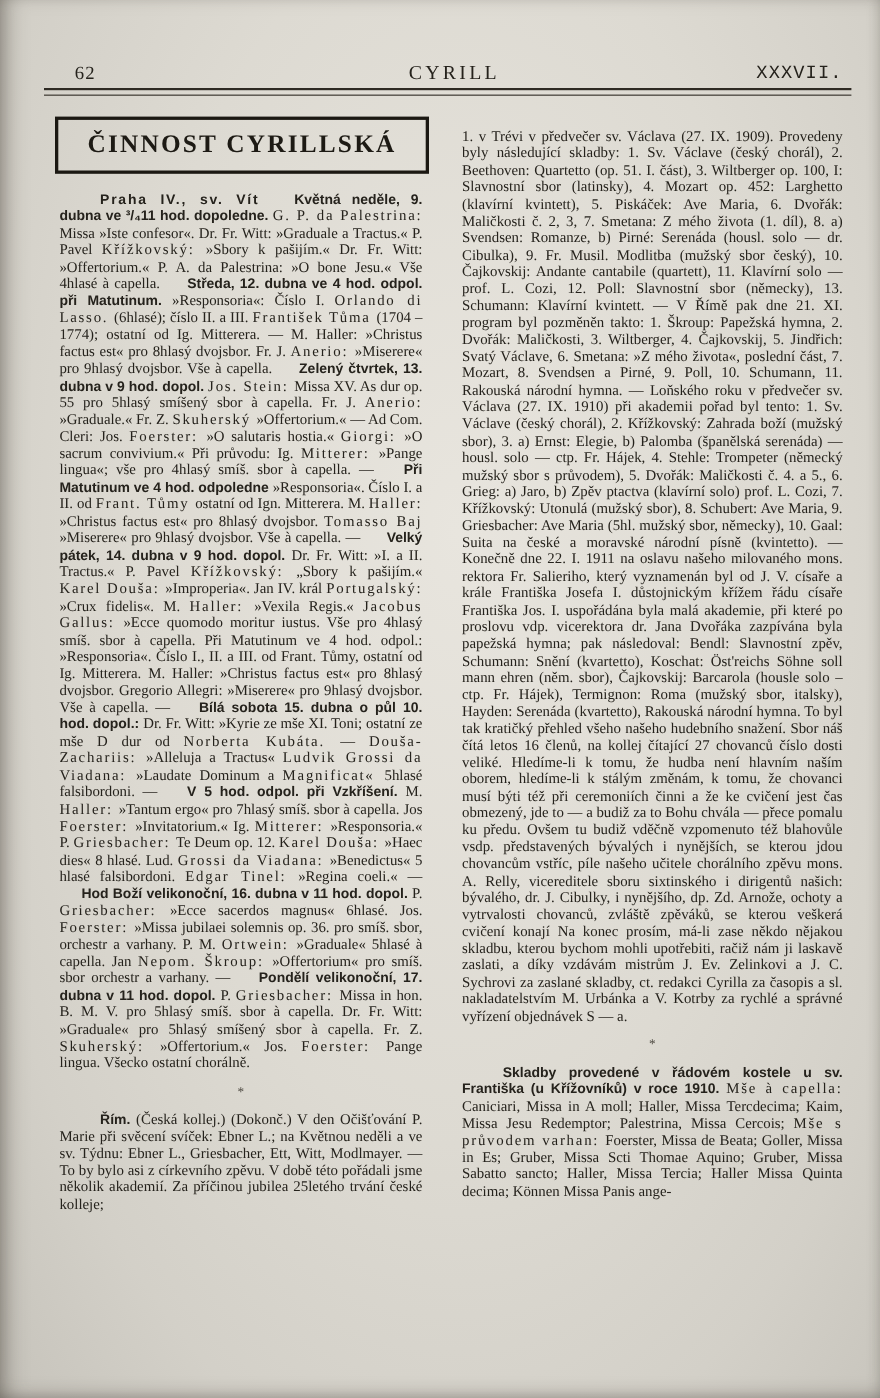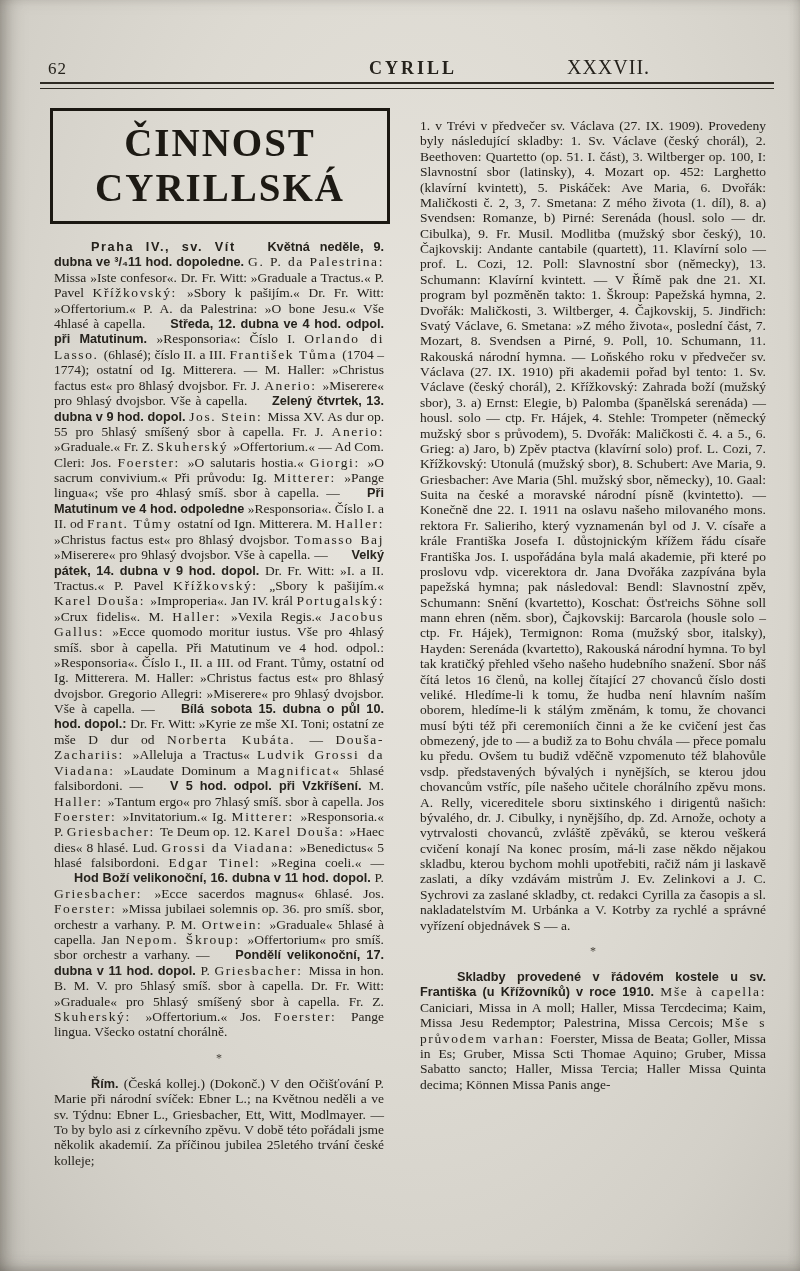--- a/index.html
+++ b/index.html
@@ -11,37 +11,37 @@
   }
   .page{
     position:relative;width:800px;height:1271px;overflow:hidden;
     background:radial-gradient(ellipse at 52% 38%, #e8e5de 0%, #ddDAd2 50%, #d3d0c8 78%, #c6c3bb 100%);
     box-shadow:inset 14px 0 22px -12px rgba(60,55,45,.55), inset -6px 0 14px -8px rgba(60,55,45,.3), inset 0 -10px 18px -10px rgba(60,55,45,.35);
   }
   .header{
     display:grid;grid-template-columns:1fr auto 1fr;align-items:end;
     padding:56px 34px 0 48px;
   }
-  .page-num{font-size:17px;letter-spacing:1px;}
-  .journal{font-size:18px;font-weight:bold;letter-spacing:3px;text-align:center;transform:translateX(6px);}
-  .volume{font-size:20px;letter-spacing:1px;text-align:center;}
+  .page-num{font-size:17px;letter-spacing:1px;margin-left:20px;}
+  .journal{font-size:18px;font-weight:normal;letter-spacing:3px;text-align:center;transform:translateX(6px);}
+  .volume{font-size:17px;letter-spacing:1px;text-align:right;font-family:Liberation Mono, monospace;}
   .rule{
     height:4px;margin:3px 26px 0 40px;
     border-top:2px solid #2e2a23;border-bottom:1px solid #2e2a23;
   }
   .columns{
     display:grid;grid-template-columns:354px 370px;column-gap:12px;
     padding:17px 24px 0 42px;
   }
   .title-box{
     border:3px solid #1b1812;
     margin:2px 6px 15px 8px;
     padding:9px 2px 11px;
     text-align:center;
-    font-size:39px;font-weight:bold;letter-spacing:2px;
+    font-size:23px;font-weight:bold;letter-spacing:2px;
     color:#1d1a14;
   }
   .para{
     margin:12px;text-align:justify;
     font-size:13.5px;line-height:1.14;
     -webkit-hyphens:auto;hyphens:auto;
   }
   .para.indent{text-indent:17px;}
   .b{font-weight:bold;font-family:"Liberation Sans",sans-serif;font-size:.94em;padding-left:20px;}
   .sp{letter-spacing:1.6px;}
@@ -60,21 +60,21 @@
   <div class="rule"></div>
 
   <div class="columns">
     <div class="col">
       <div class="title-box">
         <span>ČINNOST CYRILLSKÁ</span>
       </div>
       <div>
           <p class="para indent"><span class="b sp">Praha IV., sv. Vít </span><span class="b">Květná neděle, 9. dubna ve ³/₄11 hod. dopoledne. </span><span class="sp">G. P. da Palestrina: </span><span>Missa »Iste confesor«. Dr. Fr. Witt: »Graduale a Tractus.« P. Pavel </span><span class="sp">Křížkovský: </span><span>»Sbory k pašijím.« Dr. Fr. Witt: »Offertorium.« P. A. da Palestrina: »O bone Jesu.« Vše 4hlasé à capella. </span><span class="b">Středa, 12. dubna ve 4 hod. odpol. při Matutinum. </span><span>»Responsoria«: Číslo I. </span><span class="sp">Orlando di Lasso. </span><span>(6hlasé); číslo II. a III. </span><span class="sp">František Tůma </span><span>(1704 – 1774); ostatní od Ig. Mitterera. — M. Haller: »Christus factus est« pro 8hlasý dvojsbor. Fr. J. </span><span class="sp">Anerio: </span><span>»Miserere« pro 9hlasý dvojsbor. Vše à capella. </span><span class="b">Zelený čtvrtek, 13. dubna v 9 hod. dopol. </span><span class="sp">Jos. Stein: </span><span>Missa XV. As dur op. 55 pro 5hlasý smíšený sbor à capella. Fr. J. </span><span class="sp">Anerio: </span><span>»Graduale.« Fr. Z. </span><span class="sp">Skuherský </span><span>»Offertorium.« — Ad Com. Cleri: Jos. </span><span class="sp">Foerster: </span><span>»O salutaris hostia.« </span><span class="sp">Giorgi: </span><span>»O sacrum convivium.« Při průvodu: Ig. </span><span class="sp">Mitterer: </span><span>»Pange lingua«; vše pro 4hlasý smíš. sbor à capella. — </span><span class="b">Při Matutinum ve 4 hod. odpoledne </span><span>»Responsoria«. Číslo I. a II. od </span><span class="sp">Frant. Tůmy </span><span>ostatní od Ign. Mitterera. M. </span><span class="sp">Haller: </span><span>»Christus factus est« pro 8hlasý dvojsbor. </span><span class="sp">Tomasso Baj </span><span>»Miserere« pro 9hlasý dvojsbor. Vše à capella. — </span><span class="b">Velký pátek, 14. dubna v 9 hod. dopol. </span><span>Dr. Fr. Witt: »I. a II. Tractus.« P. Pavel </span><span class="sp">Křížkovský: </span><span>„Sbory k pašijím.« </span><span class="sp">Karel Douša: </span><span>»Improperia«. Jan IV. král </span><span class="sp">Portugalský: </span><span>»Crux fidelis«. M. </span><span class="sp">Haller: </span><span>»Vexila Regis.« </span><span class="sp">Jacobus Gallus: </span><span>»Ecce quomodo moritur iustus. Vše pro 4hlasý smíš. sbor à capella. Při Matutinum ve 4 hod. odpol.: »Responsoria«. Číslo I., II. a III. od Frant. Tůmy, ostatní od Ig. Mitterera. M. Haller: »Christus factus est« pro 8hlasý dvojsbor. Gregorio Allegri: »Miserere« pro 9hlasý dvojsbor. Vše à capella. — </span><span class="b">Bílá sobota 15. dubna o půl 10. hod. dopol.: </span><span>Dr. Fr. Witt: »Kyrie ze mše XI. Toni; ostatní ze mše D dur od </span><span class="sp">Norberta Kubáta. </span><span>— </span><span class="sp">Douša-Zachariis: </span><span>»Alleluja a Tractus« </span><span class="sp">Ludvik Grossi da Viadana: </span><span>»Laudate Dominum a </span><span class="sp">Magnificat« </span><span>5hlasé falsibordoni. — </span><span class="b">V 5 hod. odpol. při Vzkříšení. </span><span>M. </span><span class="sp">Haller: </span><span>»Tantum ergo« pro 7hlasý smíš. sbor à capella. Jos </span><span class="sp">Foerster: </span><span>»Invitatorium.« Ig. </span><span class="sp">Mitterer: </span><span>»Responsoria.« P. </span><span class="sp">Griesbacher: </span><span>Te Deum op. 12. </span><span class="sp">Karel Douša: </span><span>»Haec dies« 8 hlasé. Lud. </span><span class="sp">Grossi da Viadana: </span><span>»Benedictus« 5 hlasé falsibordoni. </span><span class="sp">Edgar Tinel: </span><span>»Regina coeli.« — </span><span class="b">Hod Boží velikonoční, 16. dubna v 11 hod. dopol. </span><span>P. </span><span class="sp">Griesbacher: </span><span>»Ecce sacerdos magnus« 6hlasé. Jos. </span><span class="sp">Foerster: </span><span>»Missa jubilaei solemnis op. 36. pro smíš. sbor, orchestr a varhany. P. M. </span><span class="sp">Ortwein: </span><span>»Graduale« 5hlasé à capella. Jan </span><span class="sp">Nepom. Škroup: </span><span>»Offertorium« pro smíš. sbor orchestr a varhany. — </span><span class="b">Pondělí velikonoční, 17. dubna v 11 hod. dopol. </span><span>P. </span><span class="sp">Griesbacher: </span><span>Missa in hon. B. M. V. pro 5hlasý smíš. sbor à capella. Dr. Fr. Witt: »Graduale« pro 5hlasý smíšený sbor à capella. Fr. Z. </span><span class="sp">Skuherský: </span><span>»Offertorium.« Jos. </span><span class="sp">Foerster: </span><span>Pange lingua. Všecko ostatní chorálně.</span></p>
           <div class="star">*</div>
-          <p class="para indent"><span class="b">Řím. </span><span>(Česká kollej.) (Dokonč.) V den Očišťování P. Marie při národní svíček: Ebner L.; na Květnou neděli a ve sv. Týdnu: Ebner L., Griesbacher, Ett, Witt, Modlmayer. — To by bylo asi z církevního zpěvu. V době této pořádali jsme několik akademií. Za příčinou jubilea 25letého trvání české kolleje;</span></p>
+          <p class="para indent"><span class="b">Řím. </span><span>(Česká kollej.) (Dokonč.) V den Očišťování P. Marie při svěcení svíček: Ebner L.; na Květnou neděli a ve sv. Týdnu: Ebner L., Griesbacher, Ett, Witt, Modlmayer. — To by bylo asi z církevního zpěvu. V době této pořádali jsme několik akademií. Za příčinou jubilea 25letého trvání české kolleje;</span></p>
         </div>
     </div>
     <div class="col">
         <p class="para"><span>1. v Trévi v předvečer sv. Václava (27. IX. 1909). Provedeny byly následující skladby: 1. Sv. Václave (český chorál), 2. Beethoven: Quartetto (op. 51. I. část), 3. Wiltberger op. 100, I: Slavnostní sbor (latinsky), 4. Mozart op. 452: Larghetto (klavírní kvintett), 5. Piskáček: Ave Maria, 6. Dvořák: Maličkosti č. 2, 3, 7. Smetana: Z mého života (1. díl), 8. a) Svendsen: Romanze, b) Pirné: Serenáda (housl. solo — dr. Cibulka), 9. Fr. Musil. Modlitba (mužský sbor český), 10. Čajkovskij: Andante cantabile (quartett), 11. Klavírní solo — prof. L. Cozi, 12. Poll: Slavnostní sbor (německy), 13. Schumann: Klavírní kvintett. — V Římě pak dne 21. XI. program byl pozměněn takto: 1. Škroup: Papežská hymna, 2. Dvořák: Maličkosti, 3. Wiltberger, 4. Čajkovskij, 5. Jindřich: Svatý Václave, 6. Smetana: »Z mého života«, poslední část, 7. Mozart, 8. Svendsen a Pirné, 9. Poll, 10. Schumann, 11. Rakouská národní hymna. — Loňského roku v předvečer sv. Václava (27. IX. 1910) při akademii pořad byl tento: 1. Sv. Václave (český chorál), 2. Křížkovský: Zahrada boží (mužský sbor), 3. a) Ernst: Elegie, b) Palomba (španělská serenáda) — housl. solo — ctp. Fr. Hájek, 4. Stehle: Trompeter (německý mužský sbor s průvodem), 5. Dvořák: Maličkosti č. 4. a 5., 6. Grieg: a) Jaro, b) Zpěv ptactva (klavírní solo) prof. L. Cozi, 7. Křížkovský: Utonulá (mužský sbor), 8. Schubert: Ave Maria, 9. Griesbacher: Ave Maria (5hl. mužský sbor, německy), 10. Gaal: Suita na české a moravské národní písně (kvintetto). — Konečně dne 22. I. 1911 na oslavu našeho milovaného mons. rektora Fr. Salieriho, který vyznamenán byl od J. V. císaře a krále Františka Josefa I. důstojnickým křížem řádu císaře Františka Jos. I. uspořádána byla malá akademie, při které po proslovu vdp. vicerektora dr. Jana Dvořáka zazpívána byla papežská hymna; pak následoval: Bendl: Slavnostní zpěv, Schumann: Snění (kvartetto), Koschat: Öst'reichs Söhne soll mann ehren (něm. sbor), Čajkovskij: Barcarola (housle solo – ctp. Fr. Hájek), Termignon: Roma (mužský sbor, italsky), Hayden: Serenáda (kvartetto), Rakouská národní hymna. To byl tak kratičký přehled všeho našeho hudebního snažení. Sbor náš čítá letos 16 členů, na kollej čítající 27 chovanců číslo dosti veliké. Hledíme-li k tomu, že hudba není hlavním naším oborem, hledíme-li k stálým změnám, k tomu, že chovanci musí býti též při ceremoniích činni a že ke cvičení jest čas obmezený, jde to — a budiž za to Bohu chvála — přece pomalu ku předu. Ovšem tu budiž vděčně vzpomenuto též blahovůle vsdp. představených bývalých i nynějších, se kterou jdou chovancům vstříc, píle našeho učitele chorálního zpěvu mons. A. Relly, vicereditele sboru sixtinského i dirigentů našich: bývalého, dr. J. Cibulky, i nynějšího, dp. Zd. Arnože, ochoty a vytrvalosti chovanců, zvláště zpěváků, se kterou veškerá cvičení konají Na konec prosím, má-li zase někdo nějakou skladbu, kterou bychom mohli upotřebiti, račiž nám ji laskavě zaslati, a díky vzdávám mistrům J. Ev. Zelinkovi a J. C. Sychrovi za zaslané skladby, ct. redakci Cyrilla za časopis a sl. nakladatelstvím M. Urbánka a V. Kotrby za rychlé a správné vyřízení objednávek</span><span>   S — a.</span></p>
         <div class="star">*</div>
         <p class="para indent"><span class="b">Skladby provedené v řádovém kostele u sv. Františka (u Křížovníků) v roce 1910. </span><span class="sp">Mše à capella: </span><span>Caniciari, Missa in A moll; Haller, Missa Tercdecima; Kaim, Missa Jesu Redemptor; Palestrina, Missa Cercois; </span><span class="sp">Mše s průvodem varhan: </span><span>Foerster, Missa de Beata; Goller, Missa in Es; Gruber, Missa Scti Thomae Aquino; Gruber, Missa Sabatto sancto; Haller, Missa Tercia; Haller Missa Quinta decima; Können Missa Panis ange-</span></p>
       </div>
   </div>
 
 </div>

